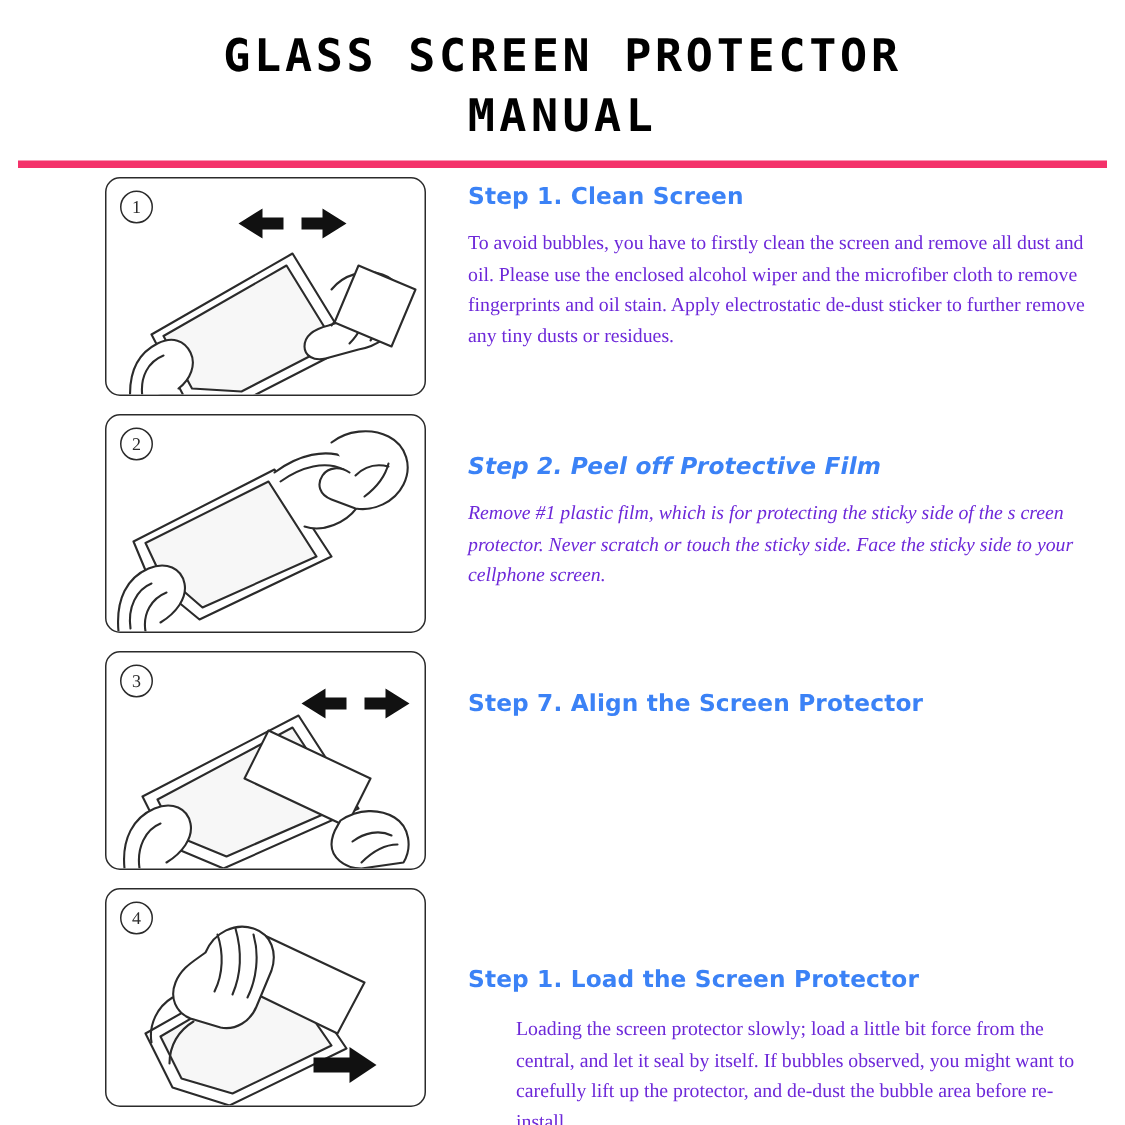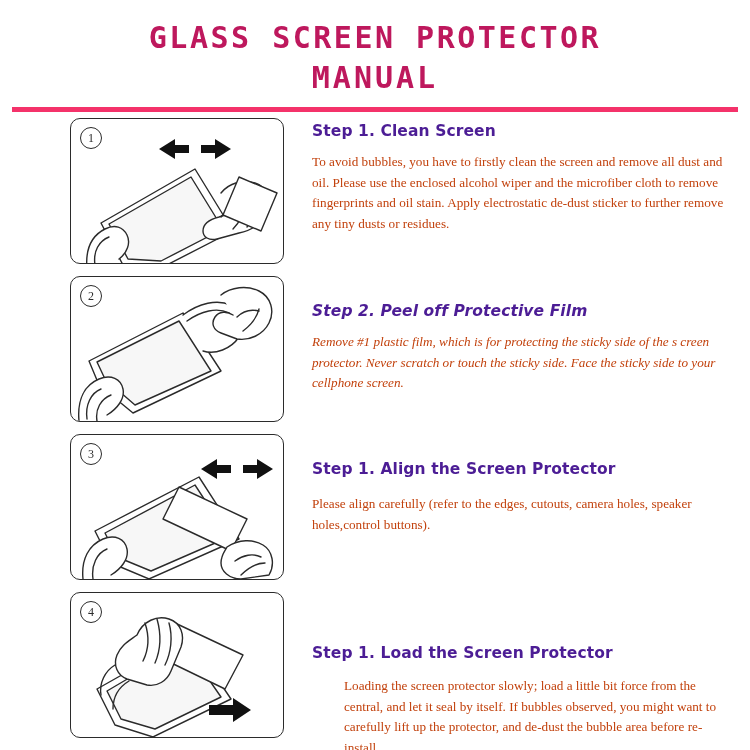--- a/index.html
+++ b/index.html
@@ -23,21 +23,21 @@
   
   .header {
     padding-top: 18px;
     text-align: center;
   }
   .title-line {
     font-family: "DejaVu Sans Mono", monospace;
     font-weight: bold;
     font-size: 30px;
     letter-spacing: 2.5px;
-    color: #be185d;
+    color: #000000;
     line-height: 1.32;
     text-align: center;
   }
   .title-line.second {
     letter-spacing: 3px;
     text-align: center;
   }
   .divider {
     margin-top: 10px;
     height: 5px;
@@ -92,28 +92,28 @@
 
   .text-col {
     flex: 1 1 auto;
     padding-left: 28px;
     padding-right: 8px;
   }
   .step-title {
     font-family: "DejaVu Sans", sans-serif;
     font-weight: bold;
     font-size: 15.5px;
-    color: #4c1d95;
+    color: #3b82f6;
     letter-spacing: 0.1px;
   }
   .step-body {
     font-family: "Liberation Serif", serif;
     font-size: 13.2px;
     line-height: 1.55;
-    color: #c2410c;
+    color: #6d28d9;
     margin-top: 12px;
   }
   
   .step1 .text-col { padding-top: 4px; }
   .step2 .text-col { padding-top: 26px; font-style: italic; }
   .step3 .text-col { padding-top: 26px; }
   .step4 .text-col { padding-top: 52px; }
   .step2 .step-body { }
   .step3 .step-body { margin-top: 16px; }
   .step4 .step-body { margin-top: 14px; margin-left: 32px; }
@@ -210,22 +210,21 @@
             <path d="M170 140 C178 132, 186 128, 194 128"></path>
           </g>
 
           <g fill="#111111">
             <path d="M160 30 L146 30 L146 24 L130 34 L146 44 L146 38 L160 38 Z"></path>
             <path d="M172 30 L186 30 L186 24 L202 34 L186 44 L186 38 L172 38 Z"></path>
           </g>
         </svg>
       </div>
       <div class="text-col">
-        <div class="step-title">Step 1. Align the Screen Protector</div>
-        <div class="step-body">Please align carefully (refer to the edges, cutouts, camera holes, speaker holes,control buttons).</div>
+        <div class="step-title">Step 7. Align the Screen Protector</div>
       </div>
     </div>
 
     <div class="step step4">
       <div class="fig">
         <div class="step-num">4</div>
         <svg width="212" height="144" viewBox="0 0 212 144">
           <g fill="none" stroke="#2b2b2b" stroke-width="1.4" stroke-linejoin="round" stroke-linecap="round">
 
             <path d="M44 132 L26 96 L118 44 L160 106 L82 144 Z" fill="#ffffff"></path>

